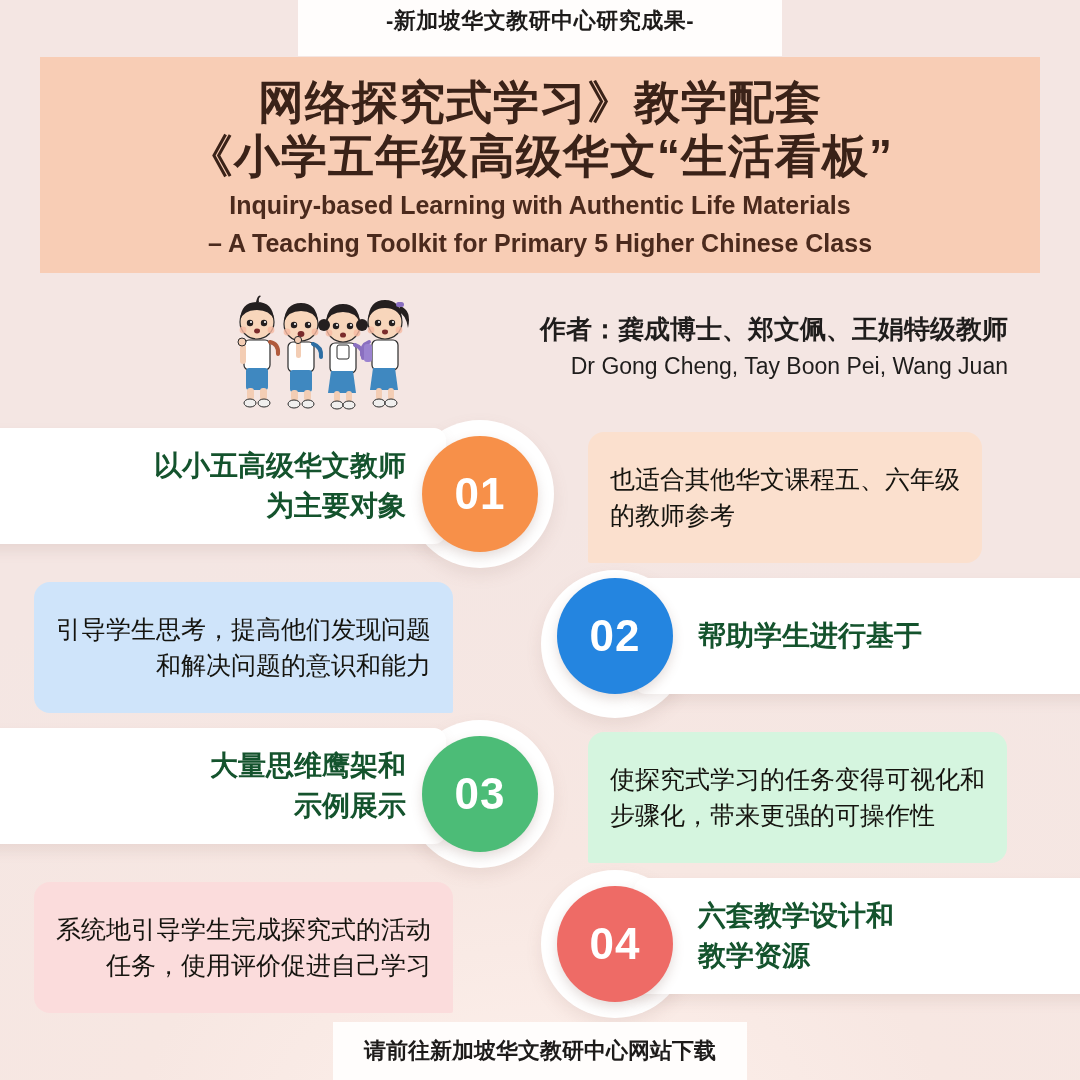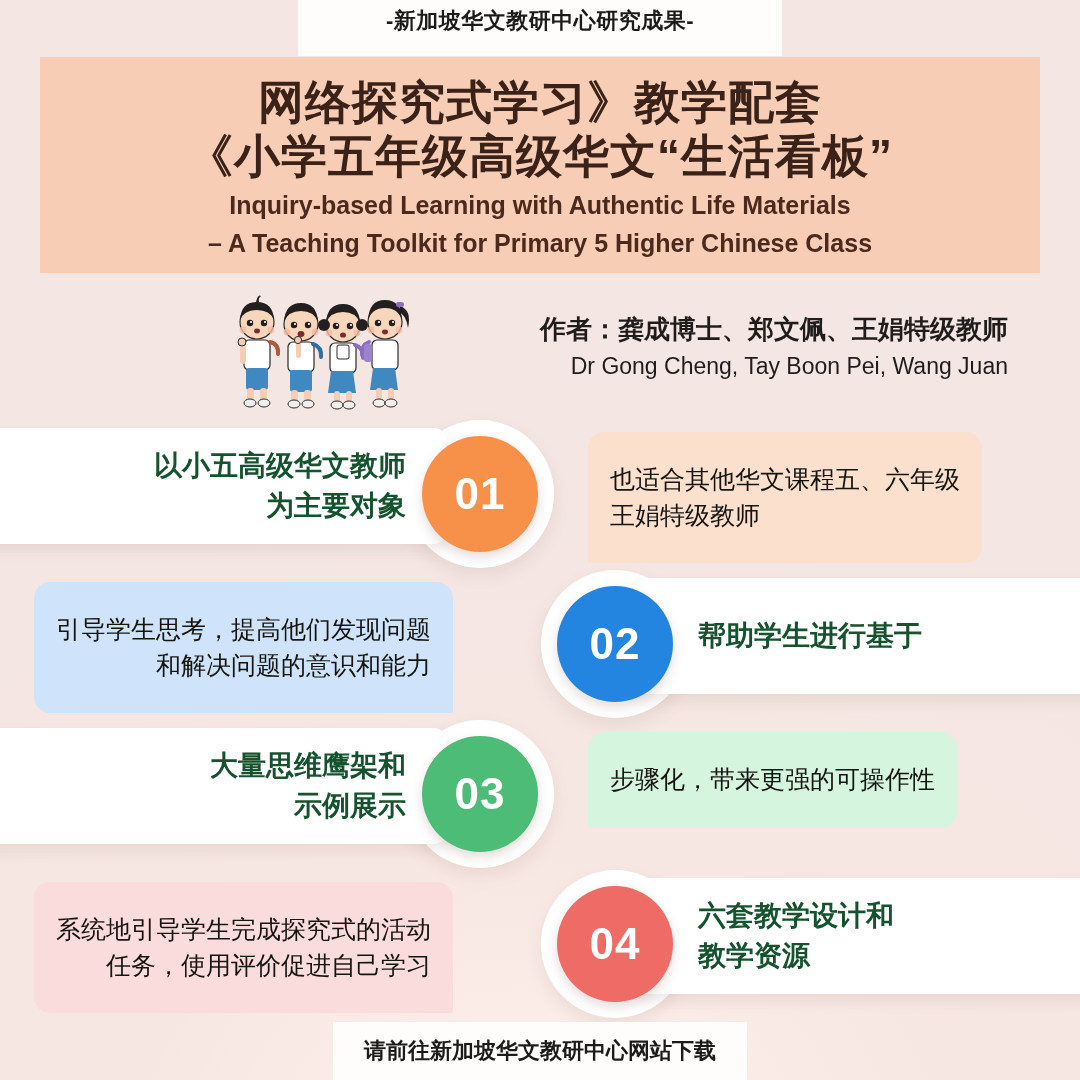--- a/index.html
+++ b/index.html
@@ -225,48 +225,49 @@
       <div class="panel-text">
         <span>以小五高级华文教师</span><br>
         <span>为主要对象</span>
       </div>
     </div>
     <div class="circle" style="left:422px;top:32px;background:#F79049;">
       <span>01</span>
     </div>
     <div class="callout tail-bl" style="left:588px;top:28px;background:#FBE0CE;">
       <span>也适合其他华文课程五、六年级</span>
-      <span class="l2">王娟特级教师</span>
+      <span class="l2">的教师参考</span>
     </div>
 
     <div class="blob" style="left:541px;top:166px;"></div>
     <div class="panel right" style="top:174px;width:470px;">
       <div class="panel-text">
         <span>帮助学生进行基于</span><br>
       </div>
     </div>
-    <div class="circle" style="left:557px;top:182px;background:#2485E0;">
+    <div class="circle" style="left:557px;top:174px;background:#2485E0;">
       <span>02</span>
     </div>
     <div class="callout tail-br ralign" style="left:34px;top:178px;background:#CFE4FA;">
       <span>引导学生思考，提高他们发现问题</span>
       <span class="l2">和解决问题的意识和能力</span>
     </div>
 
     <div class="blob" style="left:406px;top:316px;"></div>
     <div class="panel left" style="top:324px;width:470px;">
       <div class="panel-text">
         <span>大量思维鹰架和</span><br>
         <span>示例展示</span>
       </div>
     </div>
     <div class="circle" style="left:422px;top:332px;background:#4CBC77;">
       <span>03</span>
     </div>
     <div class="callout tail-bl" style="left:588px;top:328px;background:#D5F5DF;">
+      <span>使探究式学习的任务变得可视化和</span>
       <span class="l2">步骤化，带来更强的可操作性</span>
     </div>
 
     <div class="blob" style="left:541px;top:466px;"></div>
     <div class="panel right" style="top:474px;width:470px;">
       <div class="panel-text">
         <span>六套教学设计和</span><br>
         <span>教学资源</span>
       </div>
     </div>

